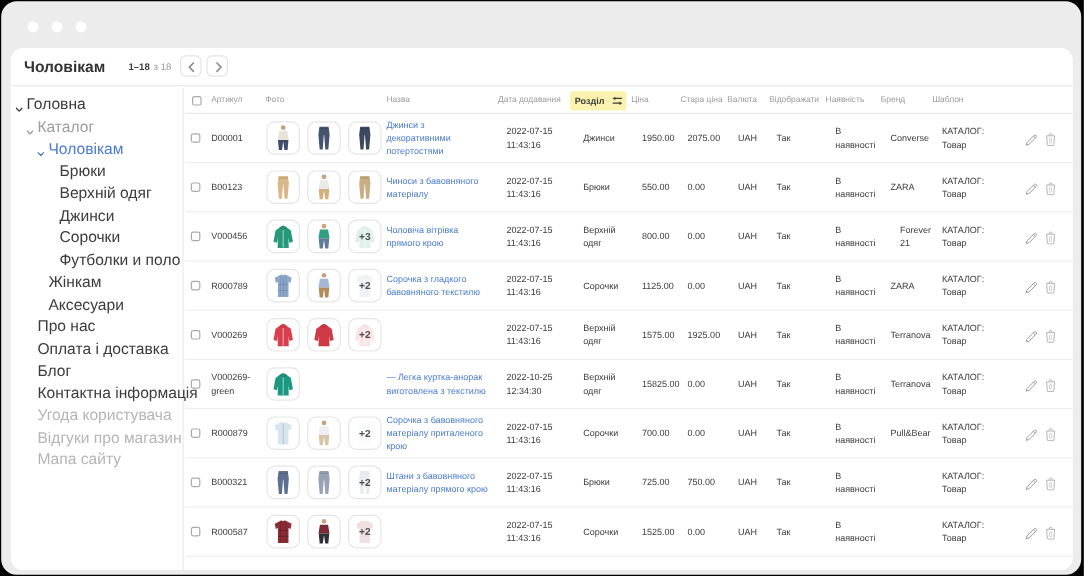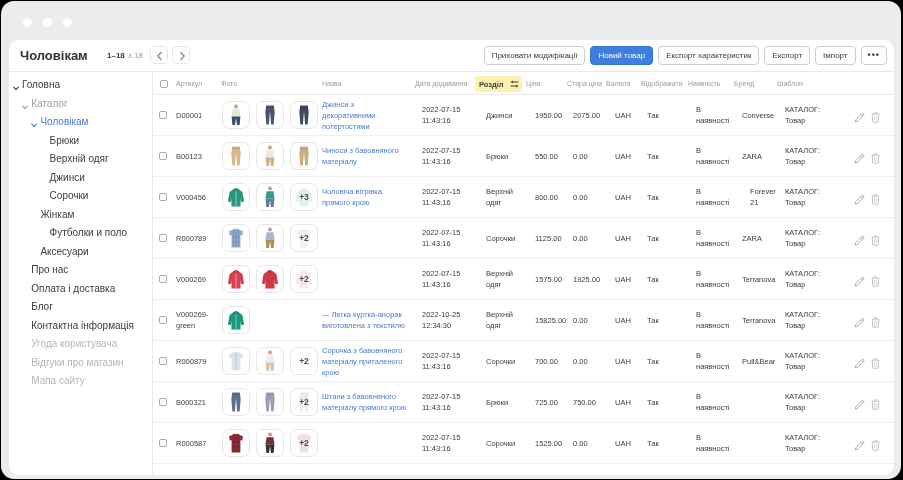--- a/index.html
+++ b/index.html
@@ -28,21 +28,21 @@
   .btn { height:19px; line-height:17px; padding:0 7px; font-size:8px;
     color:#3c3c3c; background:#fff; border:1px solid #cfcfcf; border-radius:4px;
     white-space:nowrap; font-family:inherit; }
   .btn.primary { background:#3e7ede; border-color:#3471d1; color:#fff; }
   .btn.more { padding:0 6px; letter-spacing:1px; font-weight:700; font-size:9px; }
 
   
   .content { position:absolute; left:0; top:33px; width:100%; bottom:0; }
   .sidebar { position:absolute; left:0; top:0; width:144px; height:100%;
     border-right:1px solid #e9e9e9; padding-top:3px; list-style:none; }
-  .nav-item { position:relative; height:18.5px; font-size:10px; color:#3c3c3c;
+  .nav-item { position:relative; height:18.5px; font-size:13px; color:#3c3c3c;
     cursor:pointer; }
   .nav-item .lbl { position:absolute; top:3px; white-space:nowrap; }
   .nav-item .chev { position:absolute; top:6px; }
   .nav-item.muted { color:#9d9d9d; }
   .nav-item.active { color:#4a7bd2; }
   .nav-item.faded { color:#b5b5b5; }
 
   .tablewrap { position:absolute; left:145px; top:0; right:0; height:100%; }
   .thead { position:absolute; left:0; top:0; width:100%; height:22px;
     border-bottom:1px solid #e9e9e9; }
@@ -89,28 +89,20 @@
       <div class="pg-btn pg-prev" data-interactable="true">
         <svg width="10" height="10" viewBox="0 0 10 10" data-interactable="false">
           <polyline points="6.2,1.5 2.8,5 6.2,8.5" fill="none" stroke="#8f8f8f" stroke-width="1.4" stroke-linecap="round" stroke-linejoin="round"></polyline>
         </svg>
       </div>
       <div class="pg-btn pg-next" data-interactable="true">
         <svg width="10" height="10" viewBox="0 0 10 10" data-interactable="false">
           <polyline points="3.8,1.5 7.2,5 3.8,8.5" fill="none" stroke="#8f8f8f" stroke-width="1.4" stroke-linecap="round" stroke-linejoin="round"></polyline>
         </svg>
       </div>
-      <div class="actions" data-interactable="false">
-          <button class="btn" data-interactable="true">Приховати модифікації</button>
-          <button class="btn primary" data-interactable="true">Новий товар</button>
-          <button class="btn" data-interactable="true">Експорт характеристик</button>
-          <button class="btn" data-interactable="true">Експорт</button>
-          <button class="btn" data-interactable="true">Імпорт</button>
-          <button class="btn more" data-interactable="true">•••</button>
-        </div>
     </div>
 
     <div class="content" data-interactable="false">
       <ul class="sidebar" data-interactable="false">
           <li class="nav-item default" data-interactable="true">
             <span class="chev" data-interactable="true" style="left: 4px;"><svg width="6" height="5" viewBox="0 0 6 5" data-interactable="false">
                 <polyline points="0.7,1.2 3,3.6 5.3,1.2" fill="none" stroke="#3c3c3c" stroke-width="1.1" stroke-linecap="round" stroke-linejoin="round"></polyline>
               </svg></span>
             <span class="lbl" data-interactable="false" style="left: 13px;">Головна</span>
           </li>
@@ -132,24 +124,24 @@
           <li class="nav-item default" data-interactable="true">
             <span class="lbl" data-interactable="false" style="left: 40.6px;">Верхній одяг</span>
           </li>
           <li class="nav-item default" data-interactable="true">
             <span class="lbl" data-interactable="false" style="left: 40.6px;">Джинси</span>
           </li>
           <li class="nav-item default" data-interactable="true">
             <span class="lbl" data-interactable="false" style="left: 40.6px;">Сорочки</span>
           </li>
           <li class="nav-item default" data-interactable="true">
+            <span class="lbl" data-interactable="false" style="left: 40.6px;">Футболки и поло</span>
+          </li>
+          <li class="nav-item default" data-interactable="true">
             <span class="lbl" data-interactable="false" style="left: 31.4px;">Жінкам</span>
-          </li>
-          <li class="nav-item default" data-interactable="true">
-            <span class="lbl" data-interactable="false" style="left: 40.6px;">Футболки и поло</span>
           </li>
           <li class="nav-item default" data-interactable="true">
             <span class="lbl" data-interactable="false" style="left: 31.4px;">Аксесуари</span>
           </li>
           <li class="nav-item default" data-interactable="true">
             <span class="lbl" data-interactable="false" style="left: 22.2px;">Про нас</span>
           </li>
           <li class="nav-item default" data-interactable="true">
             <span class="lbl" data-interactable="false" style="left: 22.2px;">Оплата і доставка</span>
           </li>
@@ -350,20 +342,21 @@
                       <path d="M9.4 3.2 L10.6 2.5 Q12 4 13.4 2.5 L14.6 3.2 L19 5.4 L18.2 9.8 L16.4 9 L16.4 21.4 L7.6 21.4 L7.6 9 L5.8 9.8 L5 5.4 Z" fill="#8fa9cb"></path>
                       <g stroke="#7390b5" stroke-width="0.7" opacity="0.9">
                         <line x1="9.6" y1="4" x2="9.6" y2="21"></line>
                         <line x1="14.4" y1="4" x2="14.4" y2="21"></line>
                         <line x1="7.8" y1="11" x2="16.2" y2="11"></line>
                         <line x1="7.8" y1="16" x2="16.2" y2="16"></line>
                       </g>
                       <line x1="12" y1="4.6" x2="12" y2="21" stroke="rgba(0,0,0,0.22)" stroke-width="0.6"></line>
                     </svg></span><span class="plus" data-interactable="false">+2</span></span>
               </div>
+              <div class="cell link" data-interactable="true" style="left: 168px; width: 85px;">Сорочка з гладкого бавовняного текстилю</div>
               <div class="cell" data-interactable="false" style="left: 268px; width: 48px;">2022-07-15 11:43:16</div>
               <div class="cell" data-interactable="false" style="left: 332px; width: 40px;">Сорочки</div>
               <div class="cell" data-interactable="false" style="left: 381px; width: 38px;">1125.00</div>
               <div class="cell" data-interactable="false" style="left: 419px; width: 38px;">0.00</div>
               <div class="cell" data-interactable="false" style="left: 461px; width: 30px;">UAH</div>
               <div class="cell" data-interactable="false" style="left: 493px; width: 38px;">Так</div>
               <div class="cell" data-interactable="false" style="left: 542px; width: 36px;">В наявності</div>
               <div class="cell" data-interactable="false" style="left: 588px; width: 34px;">ZARA</div>
               <div class="cell" data-interactable="false" style="left: 631px; width: 54px;">КАТАЛОГ: Товар</div>
               <span class="act" data-interactable="true" style="left: 700px;"><svg width="11" height="11" viewBox="0 0 12 12" data-interactable="false">

